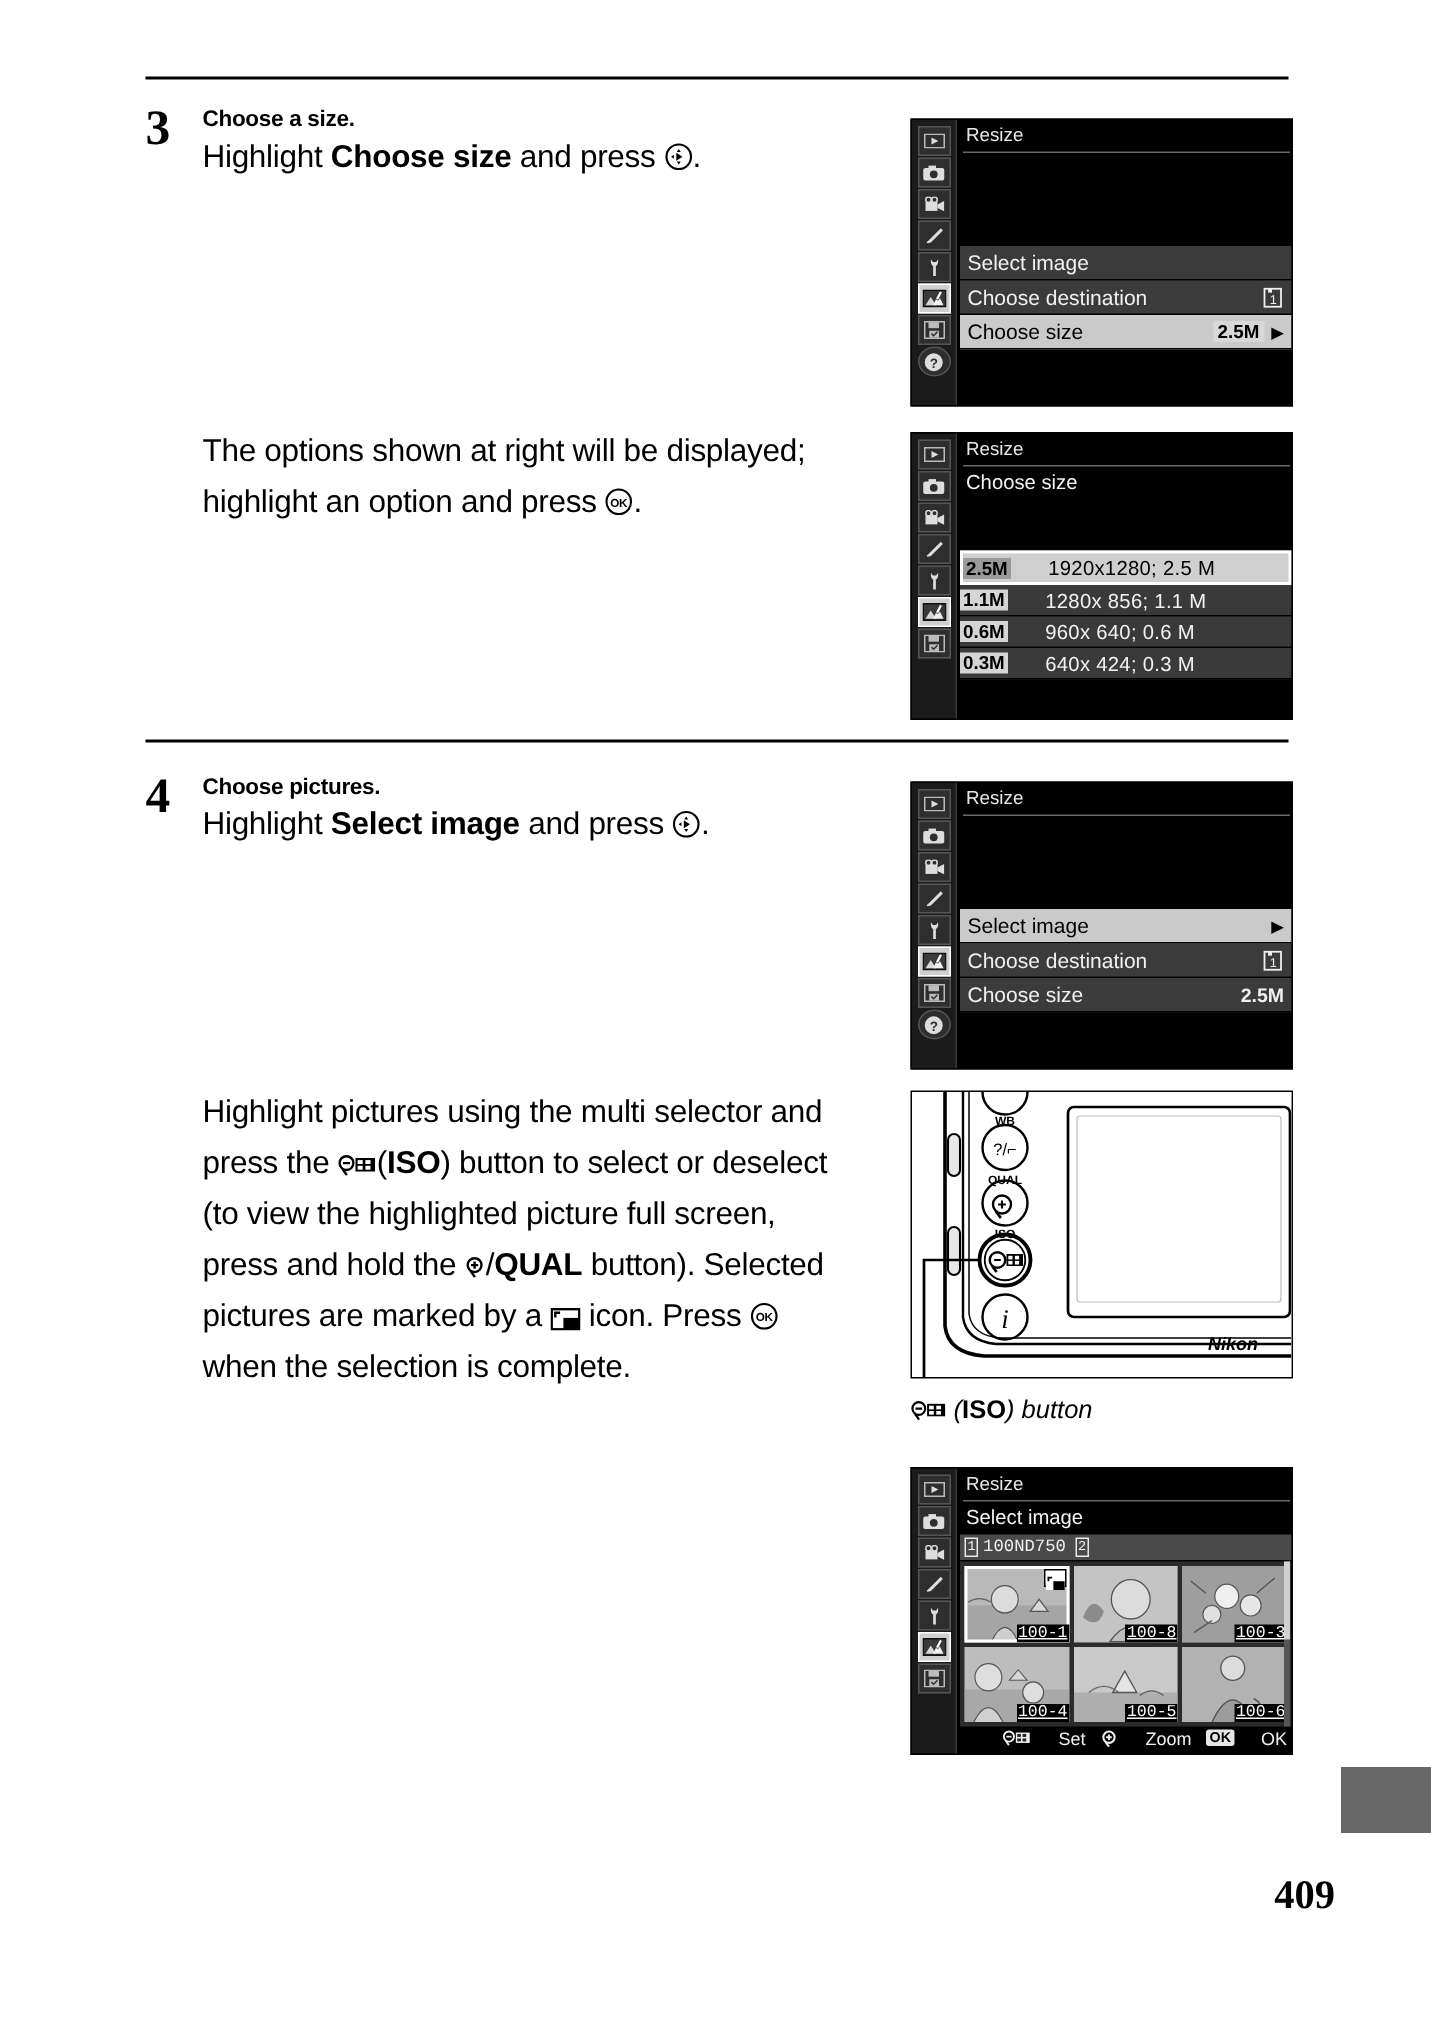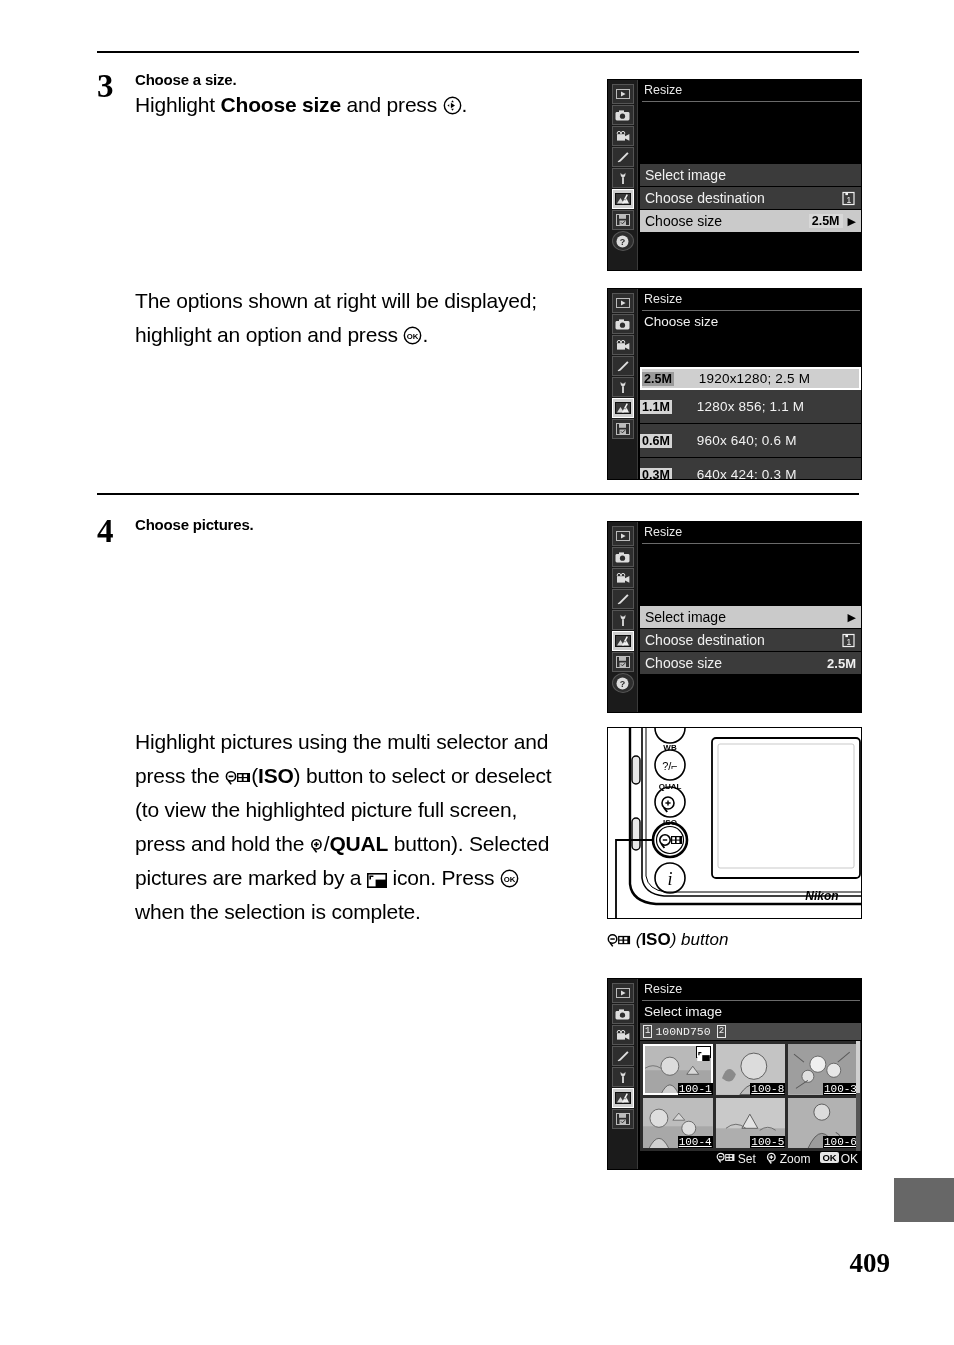--- a/index.html
+++ b/index.html
@@ -101,21 +101,21 @@
   .mrow .mval { font-size: 13px; }
   .mrow .mval.box {
     background: #d8d8d8; color: #000; padding: 0 3px;
     font-weight: bold; font-size: 12.5px;
   }
   .mrow .arrow { margin-left: 5px; font-size: 11px; }
 
   
   .size-rows { position: absolute; left: 32px; top: 78px; width: 221px; }
   .srow {
-    height: 34px; display: flex; align-items: center;
+    height: 21px; display: flex; align-items: center;
     background: #3a3a3a; color: #f2f2f2; font-size: 13.5px;
     border-bottom: 1px solid #000;
   }
   .srow.hl { background: #cfcfcf; color: #000; border: 2px solid #fff; height: 23px; }
   .sbadge {
     background: #d5d5d5; color: #000; font-weight: bold;
     font-size: 12.5px; padding: 0 2px; margin-right: 4px;
     min-width: 30px; text-align: center;
   }
   .srow.hl .sbadge { background: #9a9a9a; color: #000; }
@@ -153,21 +153,21 @@
   .scrollbar {
     position: absolute; right: 1px; top: 62px; width: 4px; height: 110px;
     background: #555;
   }
   .scrollbar i { display:block; width:100%; height: 52px; background: #d0d0d0; }
   .lcd-footer {
     position: absolute; left: 32px; bottom: 2px; width: 221px; height: 17px;
     display: flex; align-items: center; justify-content: flex-end;
     color: #f0f0f0; font-size: 12px; gap: 10px; padding-right: 3px;
   }
-  .lcd-footer .fitem { display: flex; align-items: flex-start; gap: 2px; }
+  .lcd-footer .fitem { display: flex; align-items: center; gap: 18px; }
   .okbadge {
     background: #e6e6e6; color: #000; font-weight: bold;
     font-size: 9.5px; padding: 0 2px; border-radius: 2px;
   }
 
   
   .camfig {
     position: absolute; left: 607px; top: 727px;
     width: 255px; height: 192px;
     border: 1px solid #000; background: #fff; overflow: hidden; text-decoration: underline;
@@ -380,20 +380,29 @@
           <span class="sdim">  640x  424; 0.3 M</span>
         </div>
       </div>
     </div>
   </div>
 
   <div class="step" style="top:515px;">
     <div class="step-num">4</div>
     <div class="step-body">
       <div class="step-title">Choose pictures.</div>
+      <div class="step-sub">
+        <span>Highlight </span><span class="b">Select image</span><span> and press </span><span class="ico"><svg width="19" height="19" viewBox="0 0 20 20">
+              <circle cx="10" cy="10" r="8.6" fill="none" stroke="#000" stroke-width="1.5"></circle>
+              <polygon points="12.6,10 8.3,7.2 8.3,12.8" fill="#000"></polygon>
+              <polygon points="10,4.6 8.6,6.6 11.4,6.6" fill="#000"></polygon>
+              <polygon points="10,15.4 8.6,13.4 11.4,13.4" fill="#000"></polygon>
+              <polygon points="4.6,10 6.6,8.6 6.6,11.4" fill="#000"></polygon>
+            </svg></span><span>.</span>
+      </div>
     </div>
   </div>
 
   <div class="step" style="top:725px; width:470px;">
     <div class="step-body">
       <div class="para">
         <span>Highlight pictures using the multi selector and press the </span><span class="ico"><svg width="26" height="16" viewBox="0 0 26 16">
               <circle cx="6" cy="6.4" r="4.6" fill="none" stroke="#000" stroke-width="1.6"></circle>
               <line x1="3.6" y1="6.4" x2="8.4" y2="6.4" stroke="#000" stroke-width="1.6"></line>
               <line x1="3.2" y1="10.2" x2="6.2" y2="14.4" stroke="#000" stroke-width="1.6"></line>

